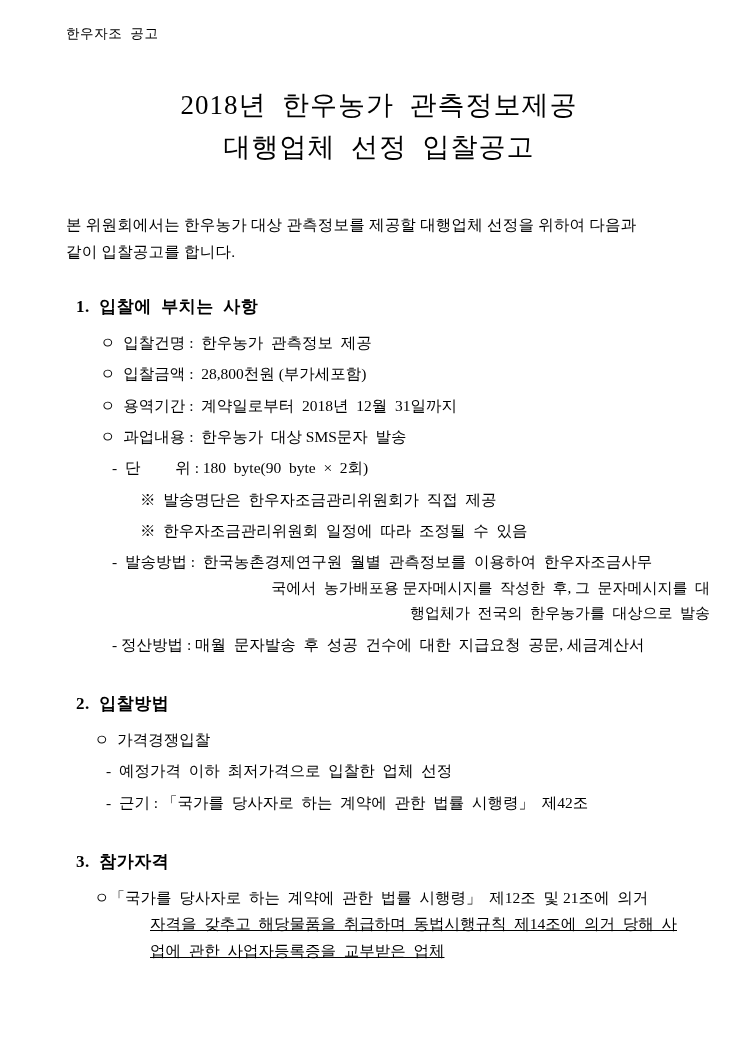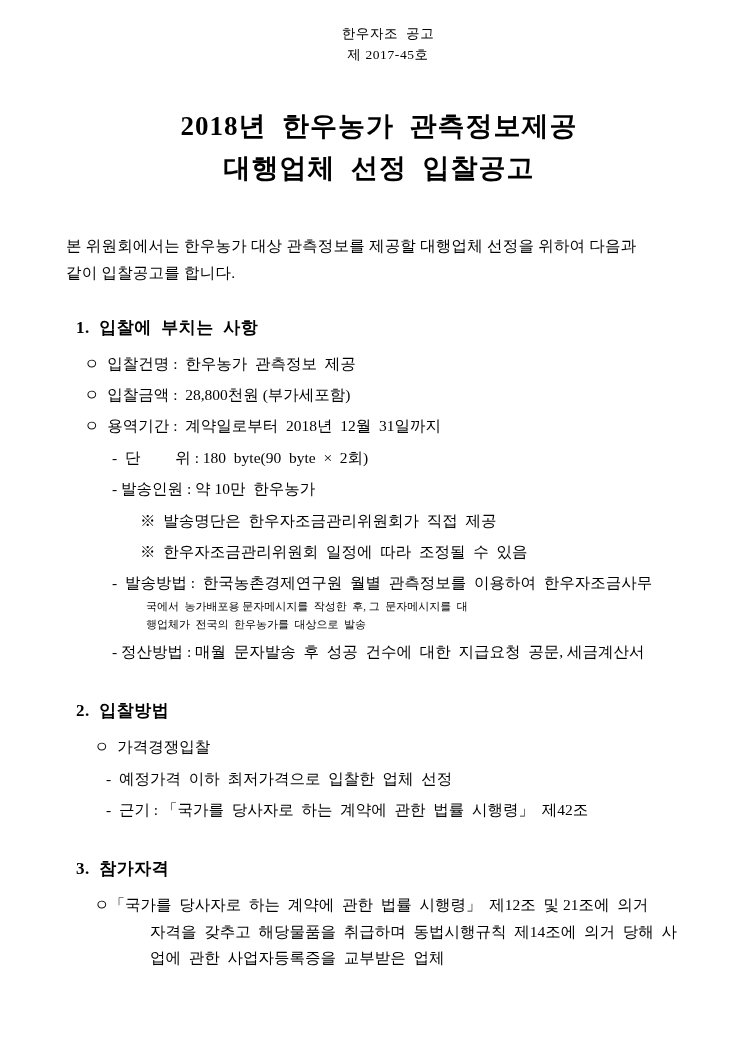--- a/index.html
+++ b/index.html
@@ -24,26 +24,25 @@
   }
   .header-block {
     margin-top: 6px;
     font-size: 13.5px;
     line-height: 1.55;
     letter-spacing: 0.6px;
     font-family: "Liberation Serif", "DejaVu Serif", serif;
   }
   .header-line {
     white-space: pre;
-    text-align: center;
   }
   .title-block {
     margin-top: 40px;
     text-align: center;
-    font-weight: bold;
+    font-weight: normal;
     font-size: 27px;
     line-height: 1.55;
     letter-spacing: 1px;
     padding-right: 18px;
   }
   .title-line {
     white-space: pre;
   }
   .intro {
     margin-top: 42px;
@@ -65,83 +64,84 @@
     margin-left: 10px;
     white-space: pre;
   }
   .item {
     font-size: 15.5px;
     line-height: 1.7;
     margin-top: 5px;
     white-space: pre;
   }
   .lvl-circle {
-    margin-left: 18px;
+    margin-left: 34px;
   }
   .lvl-circle-tight {
     margin-left: 28px;
   }
   .lvl-dash {
     margin-left: 46px;
   }
   .lvl-dash-2 {
     margin-left: 40px;
   }
   .lvl-note {
     margin-left: 74px;
   }
   .cont {
     margin-left: 80px;
     white-space: pre;
-    font-size: 11px;
+    font-size: 15px;
     line-height: 1.7;
+    text-align: right;
   }
   .cont-2 {
     margin-left: 84px;
     white-space: pre;
     font-size: 15.5px;
     line-height: 1.7;
+    text-decoration: underline;
   }
   .sec-gap {
     margin-top: 30px;
   }
   .sec-gap-lg {
     margin-top: 34px;
   }
   .first-item {
     margin-top: 12px;
   }
 </style>
 </head>
 <body>
 
 <div class="page">
 
   <div class="header-block">
     <div class="header-line">한우자조  공고</div>
-    <div class="header-line">제 2017-45호</div>
   </div>
 
   <div class="title-block">
     <div class="title-line">2018년  한우농가  관측정보제공</div>
     <div class="title-line">대행업체  선정  입찰공고</div>
   </div>
 
   <div class="intro">
     <div class="intro-line">본 위원회에서는 한우농가 대상 관측정보를 제공할 대행업체 선정을 위하여 다음과</div>
     <div class="intro-line">같이 입찰공고를 합니다.</div>
   </div>
 
   <div class="section sec-gap">
     <div class="section-title">1.  입찰에  부치는  사항</div>
     <div class="item lvl-circle first-item">ㅇ  입찰건명 :  한우농가  관측정보  제공</div>
     <div class="item lvl-circle">ㅇ  입찰금액 :  28,800천원 (부가세포함)</div>
     <div class="item lvl-circle">ㅇ  용역기간 :  계약일로부터  2018년  12월  31일까지</div>
+    <div class="item lvl-circle">ㅇ  과업내용 :  한우농가  대상 SMS문자  발송</div>
     <div class="item lvl-dash">-  단         위 : 180  byte(90  byte  ×  2회)</div>
-    <div class="item lvl-dash">- 발송인원 : 약 10만  한우농가</div>
     <div class="item lvl-note">※  발송명단은  한우자조금관리위원회가  직접  제공</div>
     <div class="item lvl-note">※  한우자조금관리위원회  일정에  따라  조정될  수  있음</div>
     <div class="item lvl-dash">-  발송방법 :  한국농촌경제연구원  월별  관측정보를  이용하여  한우자조금사무</div>
     <div class="cont">국에서  농가배포용 문자메시지를  작성한  후, 그  문자메시지를  대</div>
     <div class="cont">행업체가  전국의  한우농가를  대상으로  발송</div>
     <div class="item lvl-dash">- 정산방법 : 매월  문자발송  후  성공  건수에  대한  지급요청  공문, 세금계산서</div>
   </div>
 
   <div class="section sec-gap-lg">
     <div class="section-title">2.  입찰방법</div>

